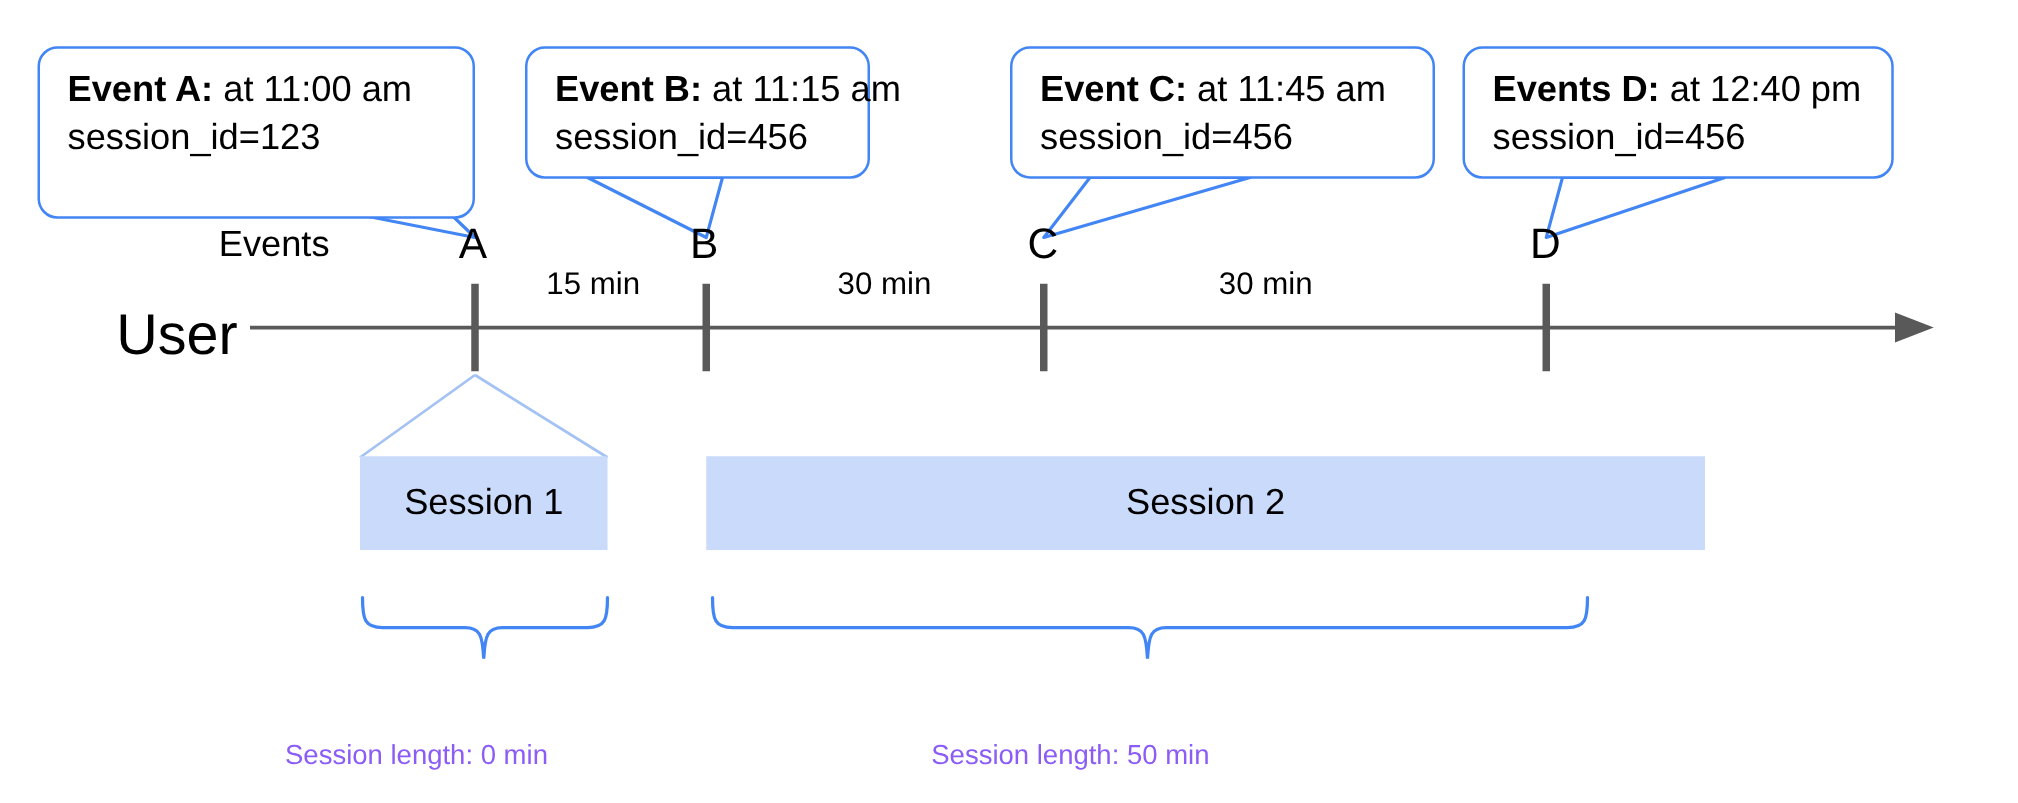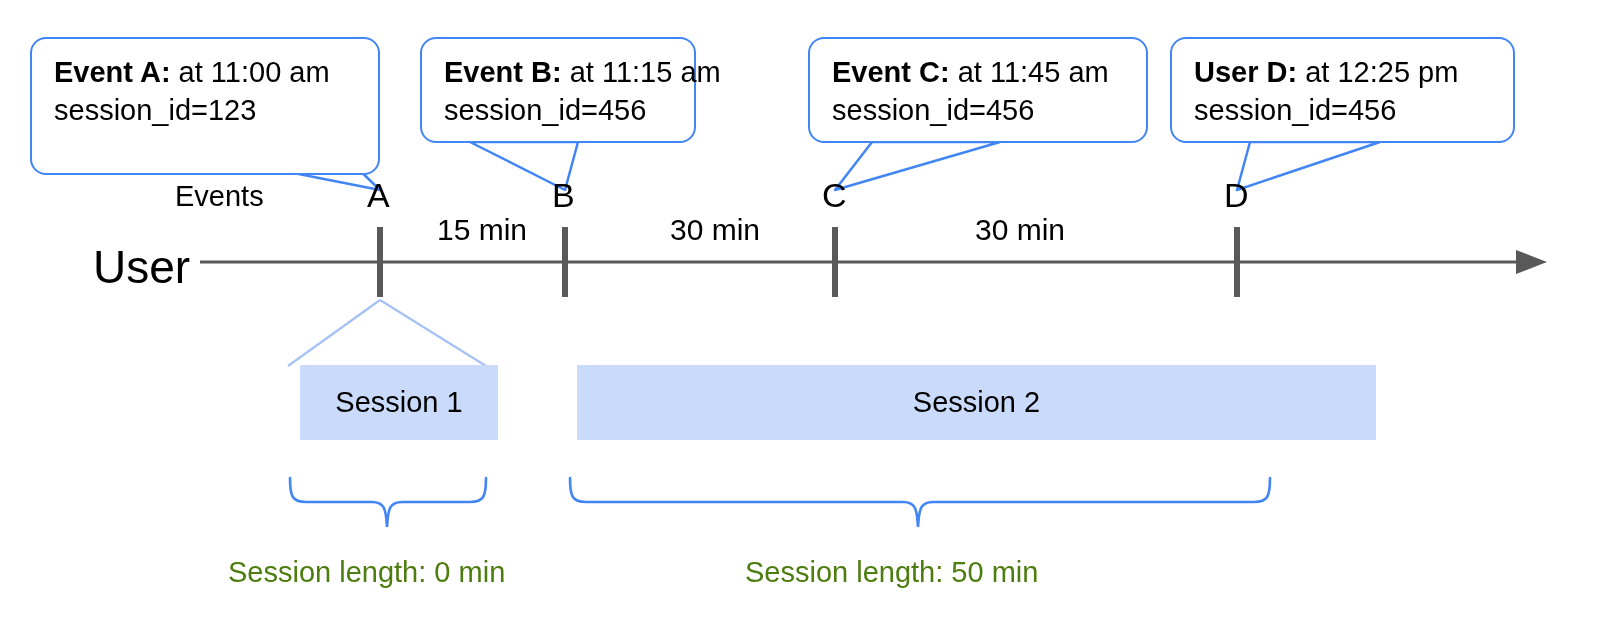--- a/index.html
+++ b/index.html
@@ -7,29 +7,29 @@
          font-family:"Liberation Sans","DejaVu Sans",sans-serif;overflow:hidden;}
   #svg{position:absolute;left:0;top:0;width:1614px;height:642px;}
 
   .callout{position:absolute;box-sizing:border-box;border:2.5px solid #4285f4;
            border-radius:16px;background:#fff;padding:14px 18px 10px 22px;}
   .callout .line{font-size:29px;color:#000;line-height:1.32;white-space:nowrap;}
   .callout .line b{font-weight:bold;}
 
   .tl-label{position:absolute;color:#000;white-space:nowrap;}
   .ev-letter{font-size:34px;}
-  .dur{font-size:30px;}
+  .dur{font-size:25px;}
   .axis-name{font-size:46px;}
   .row-name{font-size:29px;}
 
   .sessbox{position:absolute;background:#c9dafa;display:flex;
-           align-items:center;justify-content:center;margin-left:12px;}
+           align-items:center;justify-content:center;}
   .sessbox span{font-size:29px;color:#000;white-space:nowrap;}
 
-  .sesslen{position:absolute;font-size:29px;color:#4d7c0f;white-space:nowrap;}
+  .sesslen{position:absolute;font-size:22px;color:#8b5cf6;white-space:nowrap;margin-top:35px;}
 </style>
 </head>
 <body>
 
 <div id="stage">
 
   <svg id="svg" viewBox="0 0 1614 642" xmlns="http://www.w3.org/2000/svg">
 
     <g fill="none" stroke="#4285f4" stroke-width="2.5" stroke-linejoin="round">
       <path d="M 136 142 L 380 190 L 330 142 Z" fill="#fff"></path>
@@ -97,21 +97,21 @@
 
   <div class="callout" style="left:795px;top:37px;width:340px;height:106px;margin-left:13px;">
     <div class="line">
       <b>Event C:</b><span> at 11:45 am</span>
     </div>
     <div class="line">session_id=456</div>
   </div>
 
   <div class="callout" style="left:1170px;top:37px;width:345px;height:106px;">
     <div class="line">
-      <b>User D:</b><span> at 12:25 pm</span>
+      <b>Events D:</b><span> at 12:40 pm</span>
     </div>
     <div class="line">session_id=456</div>
   </div>
 
   <div class="tl-label row-name" style="left:175px;top:180px;">Events</div>
 
   <div class="tl-label axis-name" style="left:93px;top:240px;">User</div>
 
   <div class="tl-label ev-letter" style="left:367px;top:176px;">A</div>
   <div class="tl-label ev-letter" style="left:552px;top:176px;">B</div>

